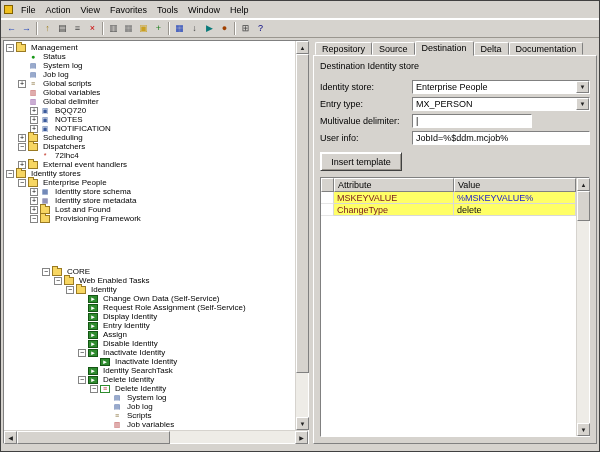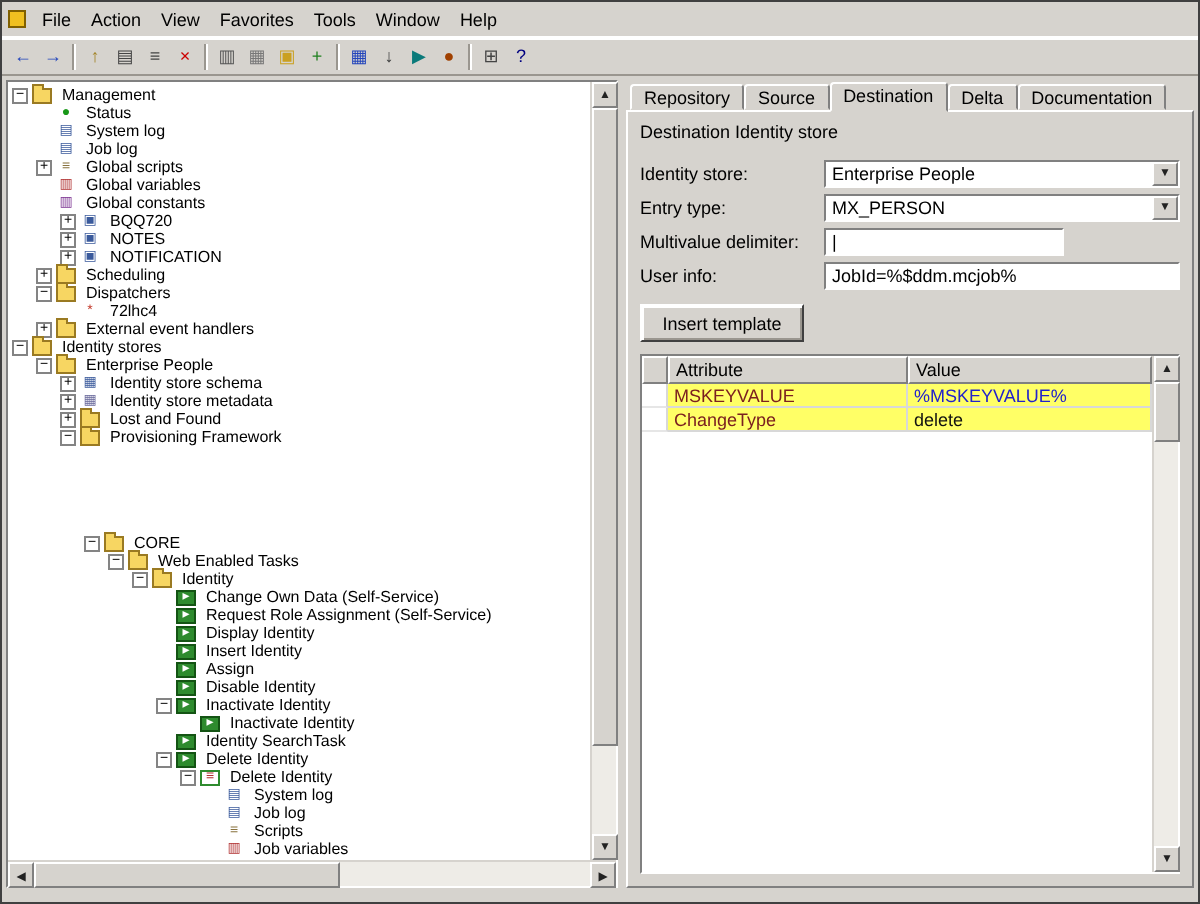--- a/index.html
+++ b/index.html
@@ -153,21 +153,21 @@
               <div class="tlabel">Global scripts</div>
             </div>
             <div class="tree-row" style="padding-left: 14px;">
               <div class="expander none"></div>
               <div class="ticon" style="color: rgb(176, 48, 48);">▥</div>
               <div class="tlabel">Global variables</div>
             </div>
             <div class="tree-row" style="padding-left: 14px;">
               <div class="expander none"></div>
               <div class="ticon" style="color: rgb(122, 48, 144);">▥</div>
-              <div class="tlabel">Global constants</div>
+              <div class="tlabel">Global delimiter</div>
             </div>
             <div class="tree-row" style="padding-left: 26px;">
               <div class="expander">+</div>
               <div class="ticon" style="color: rgb(58, 90, 156);">▣</div>
               <div class="tlabel">BQQ720</div>
             </div>
             <div class="tree-row" style="padding-left: 26px;">
               <div class="expander">+</div>
               <div class="ticon" style="color: rgb(58, 90, 156);">▣</div>
               <div class="tlabel">NOTES</div>
@@ -253,21 +253,21 @@
               <div class="tlabel">Request Role Assignment (Self-Service)</div>
             </div>
             <div class="tree-row" style="padding-left: 74px;">
               <div class="expander none"></div>
               <div class="ticon i-task" style="color: rgb(255, 255, 255);">▸</div>
               <div class="tlabel">Display Identity</div>
             </div>
             <div class="tree-row" style="padding-left: 74px;">
               <div class="expander none"></div>
               <div class="ticon i-task" style="color: rgb(255, 255, 255);">▸</div>
-              <div class="tlabel">Insert Identity</div>
+              <div class="tlabel">Entry Identity</div>
             </div>
             <div class="tree-row" style="padding-left: 74px;">
               <div class="expander none"></div>
               <div class="ticon i-task" style="color: rgb(255, 255, 255);">▸</div>
               <div class="tlabel">Assign</div>
             </div>
             <div class="tree-row" style="padding-left: 74px;">
               <div class="expander none"></div>
               <div class="ticon i-task" style="color: rgb(255, 255, 255);">▸</div>
               <div class="tlabel">Disable Identity</div>

